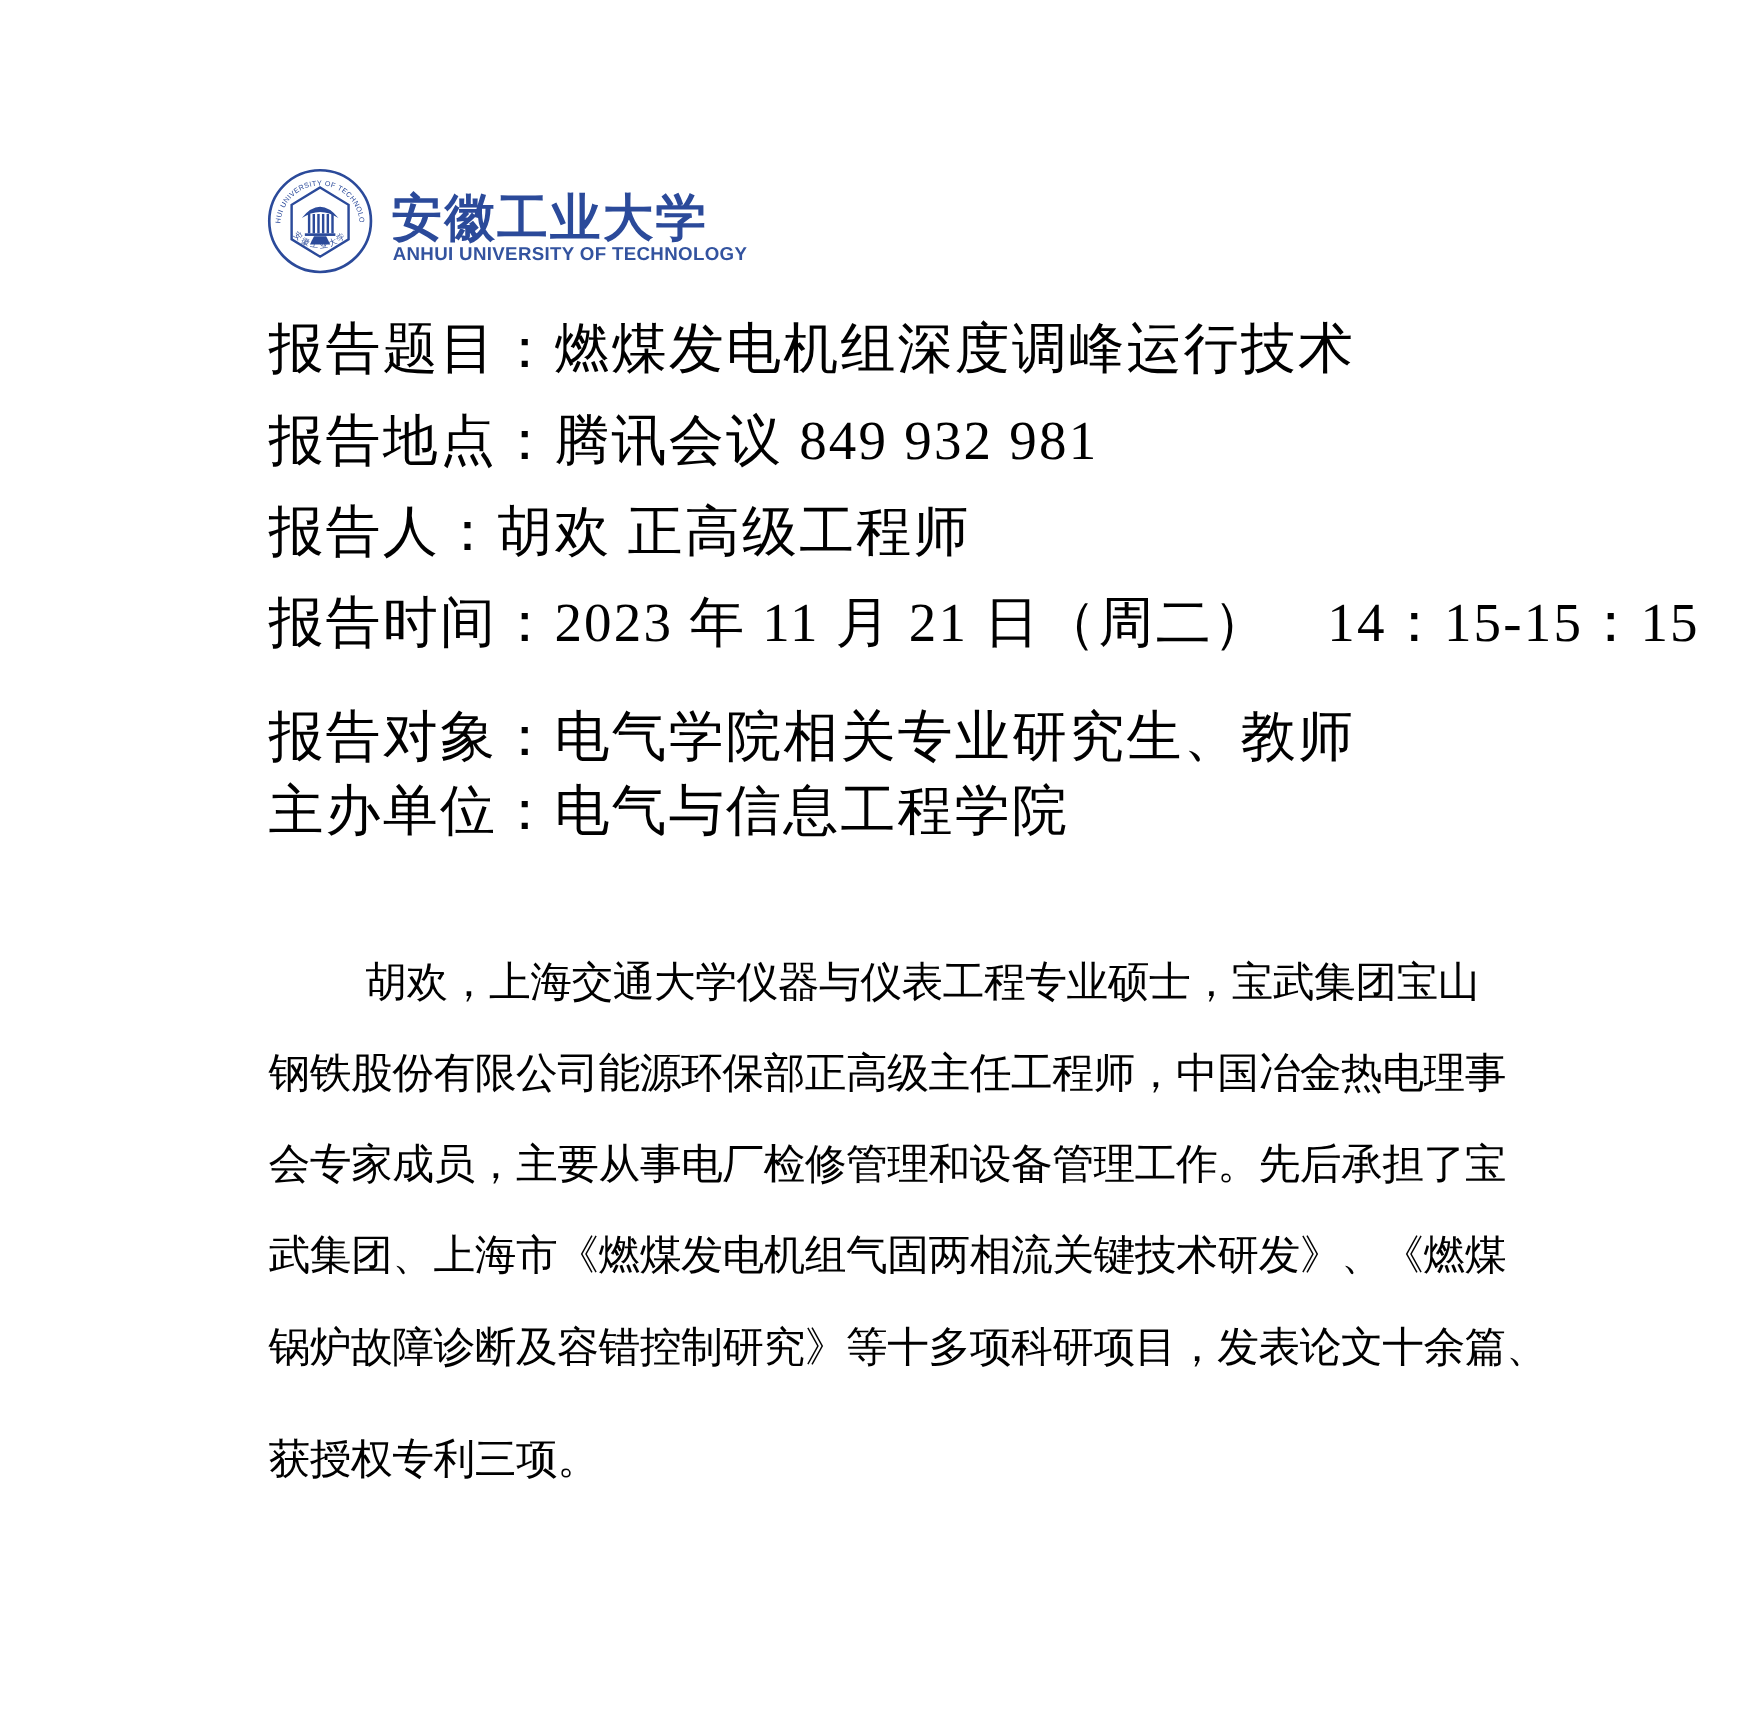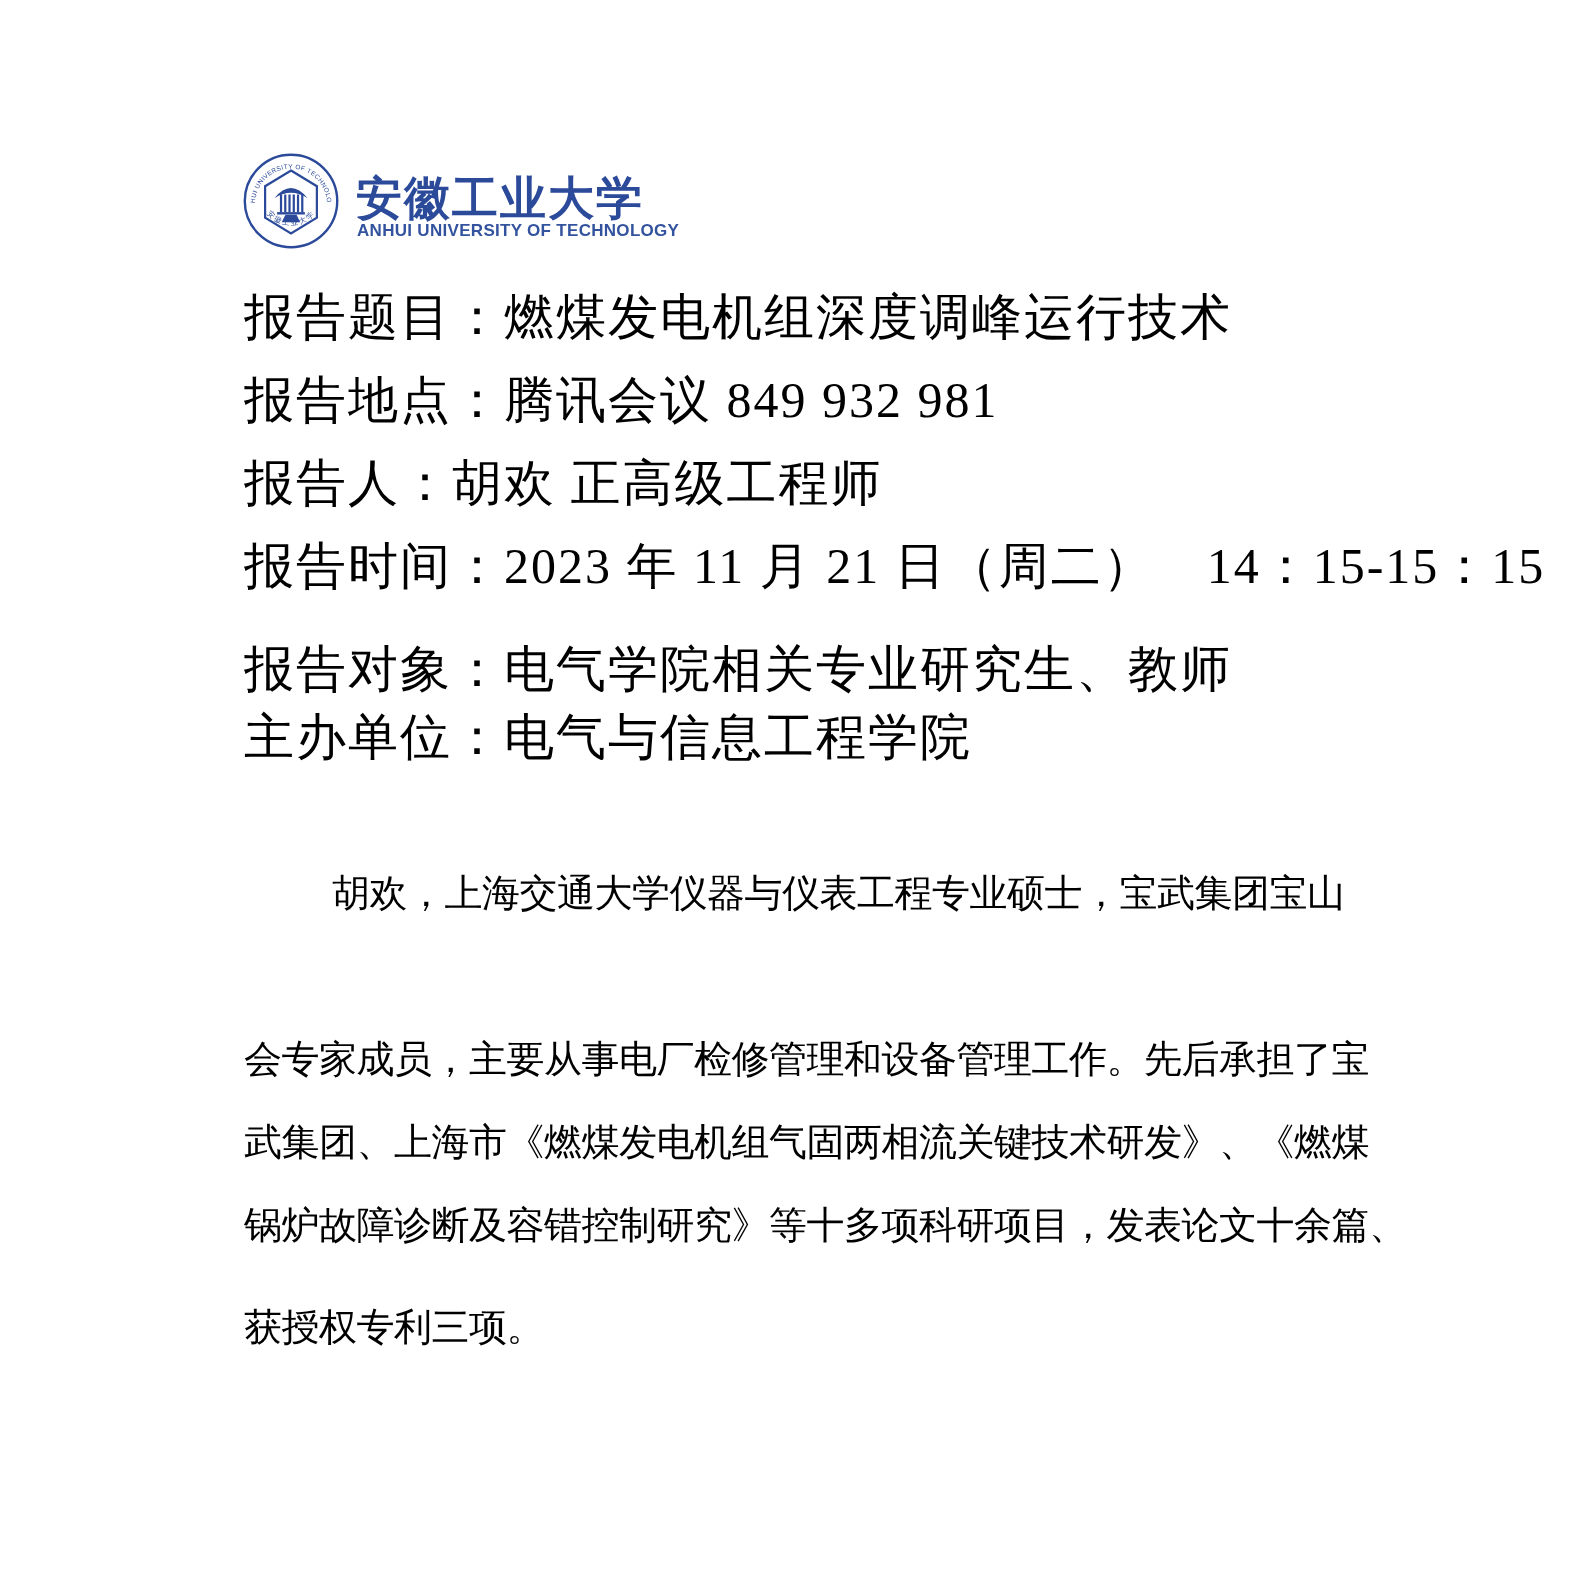--- a/index.html
+++ b/index.html
@@ -126,19 +126,20 @@
   </div>
 
   <div class="line info i1">报告题目：燃煤发电机组深度调峰运行技术</div>
   <div class="line info i2">报告地点：腾讯会议 849 932 981</div>
   <div class="line info i3">报告人：胡欢 正高级工程师</div>
   <div class="line info i4">报告时间：2023 年 11 月 21 日（周二）　14：15-15：15</div>
   <div class="line info i5">报告对象：电气学院相关专业研究生、教师</div>
   <div class="line info i6">主办单位：电气与信息工程学院</div>
 
   <div class="line bio b1">胡欢，上海交通大学仪器与仪表工程专业硕士，宝武集团宝山</div>
+  <div class="line bio b2">钢铁股份有限公司能源环保部正高级主任工程师，中国冶金热电理事</div>
   <div class="line bio b3">会专家成员，主要从事电厂检修管理和设备管理工作。先后承担了宝</div>
   <div class="line bio b4">武集团、上海市《燃煤发电机组气固两相流关键技术研发》、《燃煤</div>
   <div class="line bio b5">锅炉故障诊断及容错控制研究》等十多项科研项目，发表论文十余篇、</div>
   <div class="line bio b6">获授权专利三项。</div>
 
 
 </div>
 
 </body></html>

